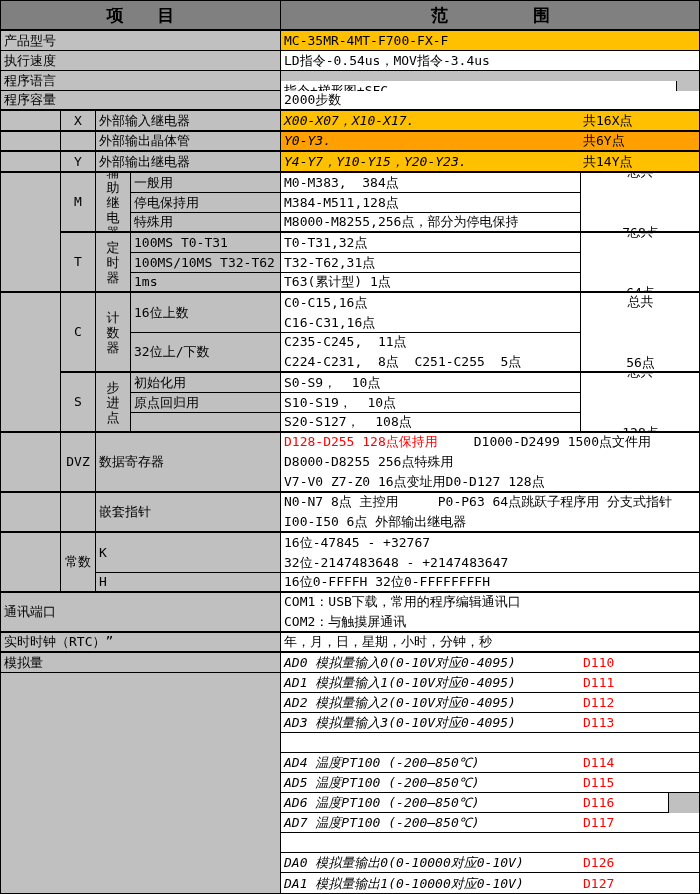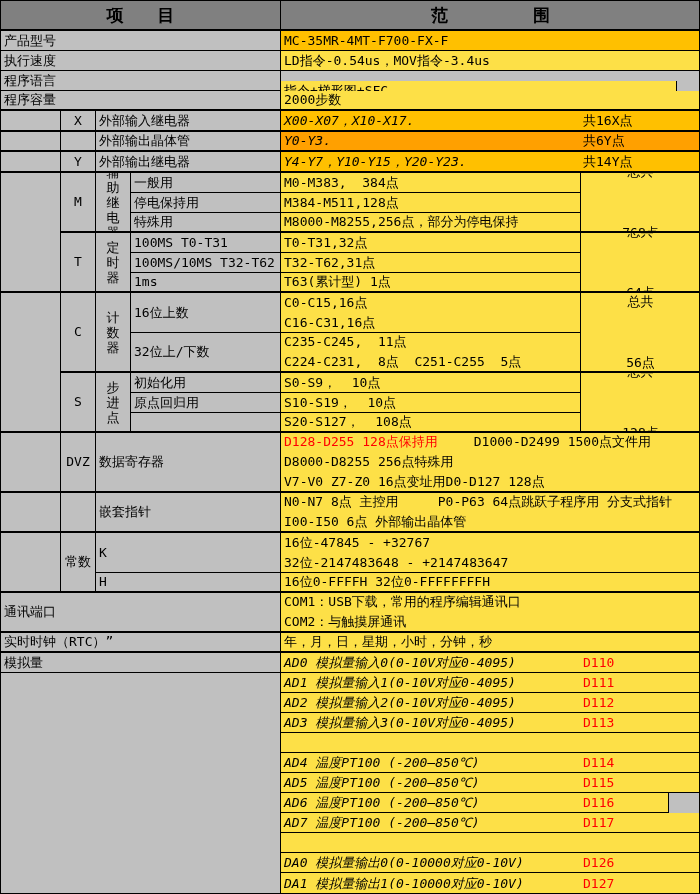--- a/index.html
+++ b/index.html
@@ -8,21 +8,21 @@
     background:#C0C0C0;color:#000;
     font-family:"DejaVu Sans Mono","Liberation Mono",monospace;
     font-size:13px;border:1px solid #000;box-sizing:border-box;overflow:hidden;
   }
   .c{
     position:absolute;box-sizing:border-box;
     border-right:1px solid #000;border-bottom:1px solid #000;
     display:flex;align-items:center;padding:0 0 0 3px;
     white-space:pre;overflow:hidden;background:#C0C0C0;line-height:18px;
   }
-  .w{background:#fde047;}
+  .w{background:#ffffff;}
   .hd{background:#808080;font-weight:bold;font-size:17px;justify-content:center;padding:0;}
   .hb{border-bottom-width:2px;}
   .nb{border-bottom:none;}
   .ctr{justify-content:center;padding:0;}
   .gold{background:#FFC000;}
   .org{background:#FFA000;}
   .red{color:#FF0000;}
   .lines{flex-direction:column;align-items:flex-start;justify-content:center;}
   .line{line-height:20px;}
   .tot{flex-direction:column;justify-content:center;align-items:center;padding:0;gap:45px;}
@@ -130,21 +130,21 @@
     <div class="line"><span class="red">D128-D255 128点保持用</span><span class="gap36">D1000-D2499 1500点文件用</span></div>
     <div class="line">D8000-D8255 256点特殊用</div>
     <div class="line">V7-V0 Z7-Z0 16点变址用D0-D127 128点</div>
   </div>
 
   <div class="c hb" style="left:0px;top:492px;width:60px;height:40px"></div>
   <div class="c hb" style="left:60px;top:492px;width:35px;height:40px"></div>
   <div class="c hb" style="left:95px;top:492px;width:185px;height:40px">嵌套指针</div>
   <div class="c w lines hb" style="left:280px;top:492px;width:420px;height:40px">
     <div class="line">N0-N7 8点 主控用     P0-P63 64点跳跃子程序用 分支式指针</div>
-    <div class="line">I00-I50 6点 外部输出晶体管</div>
+    <div class="line">I00-I50 6点 外部输出继电器</div>
   </div>
 
   <div class="c hb" style="left:0px;top:532px;width:60px;height:60px"></div>
   <div class="c hb ctr" style="left:60px;top:532px;width:35px;height:60px">常数</div>
   <div class="c" style="left:95px;top:532px;width:185px;height:40px">K</div>
   <div class="c w lines" style="left:280px;top:532px;width:420px;height:40px">
     <div class="line">16位-47845 - +32767</div>
     <div class="line">32位-2147483648 - +2147483647</div>
   </div>
   <div class="c hb" style="left:95px;top:572px;width:185px;height:20px">H</div>

